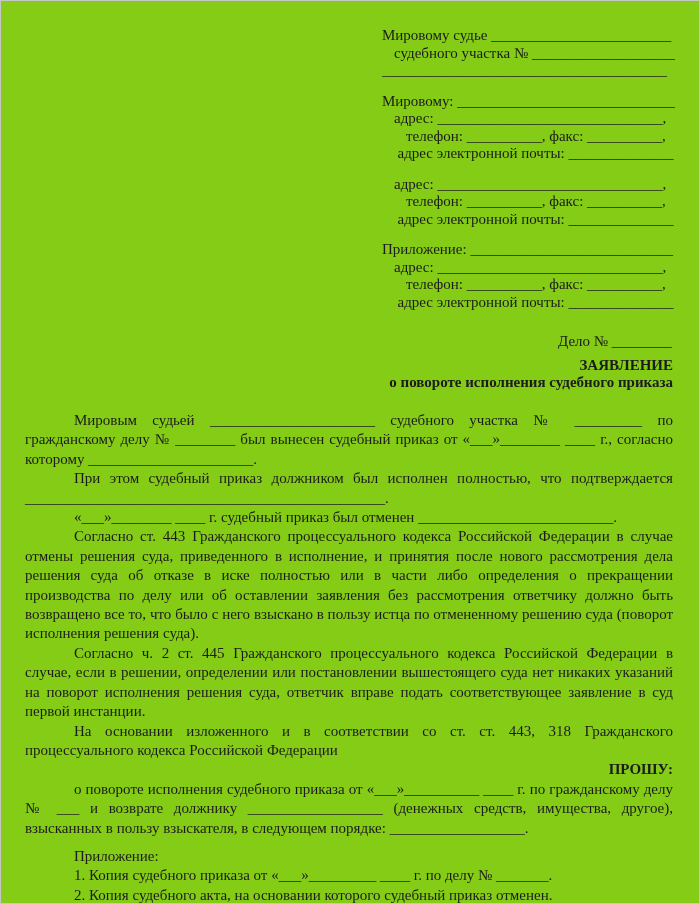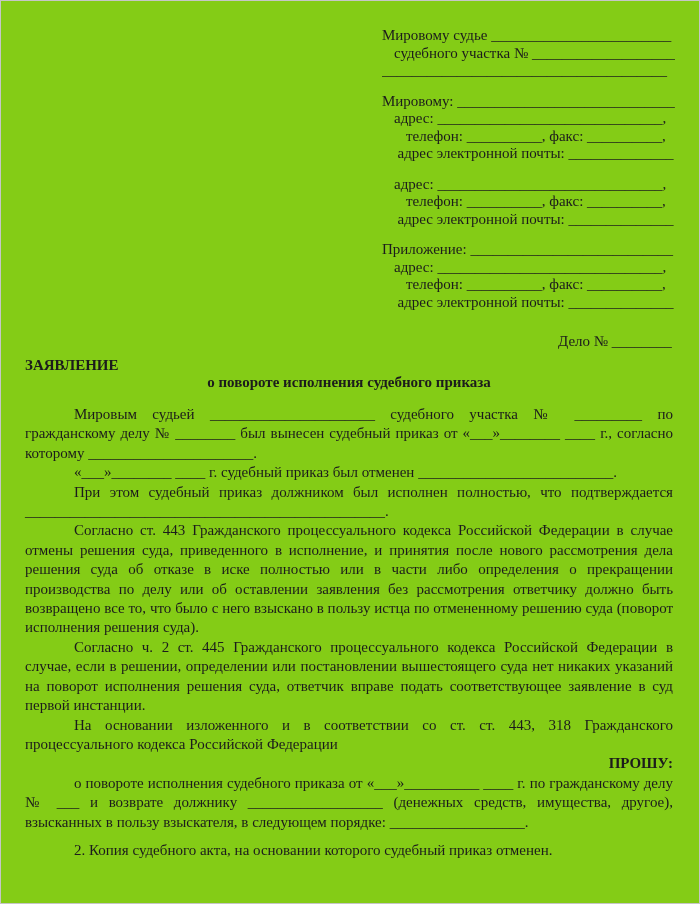--- a/index.html
+++ b/index.html
@@ -19,24 +19,24 @@
   }
   
   .header-right { margin-left: 357px; width: 293px; }
   .hblock { margin-bottom: 13px; }
   .hline { line-height: 17.5px; white-space: nowrap; overflow: hidden; }
   .hline.i1 { padding-left: 12px; }
   .hline.i2 { padding-left: 24px; }
   .hline.i3 { padding-left: 14px; text-align: center; }
   .case-line { margin-top: 22px; margin-left: 533px; white-space: nowrap; line-height: 17px; }
   
-  .doc-title { margin-top: 7px; text-align: left; font-weight: bold; line-height: 17px; }
-  .doc-subtitle { text-align: center; font-weight: bold; line-height: 17px; }
+  .doc-title { margin-top: 7px; text-align: right; font-weight: bold; line-height: 17px; }
+  .doc-subtitle { text-align: right; font-weight: bold; line-height: 17px; }
   
-  .body-text { margin-top: 14px; }
+  .body-text { margin-top: 20px; }
   .body-text p {
     margin: 0;
     text-align: justify;
     text-indent: 49px;
     line-height: 19.4px;
   }
   p.center-heading { text-align: right; text-indent: 0; font-weight: bold; }
   
   .appendix { margin-top: 9px; margin-left: 49px; }
   .appendix div { line-height: 19.4px; white-space: nowrap; }
@@ -76,27 +76,29 @@
 
   </div>
 
   <div class="case-line">Дело № ________</div>
 
   <div class="doc-title">ЗАЯВЛЕНИЕ</div>
   <div class="doc-subtitle">о повороте исполнения судебного приказа</div>
 
   <div class="body-text">
     <p>Мировым судьей ______________________ судебного участка № _________ по гражданскому делу № ________ был вынесен судебный приказ от «___»________ ____ г., согласно которому ______________________.</p>
+    <p>При этом судебный приказ должником был исполнен полностью, что подтверждается ________________________________________________.</p>
     <p>«___»________ ____ г. судебный приказ был отменен __________________________.</p>
-    <p>При этом судебный приказ должником был исполнен полностью, что подтверждается ________________________________________________.</p>
     <p>Согласно ст. 443 Гражданского процессуального кодекса Российской Федерации в случае отмены решения суда, приведенного в исполнение, и принятия после нового рассмотрения дела решения суда об отказе в иске полностью или в части либо определения о прекращении производства по делу или об оставлении заявления без рассмотрения ответчику должно быть возвращено все то, что было с него взыскано в пользу истца по отмененному решению суда (поворот исполнения решения суда).</p>
     <p>Согласно ч. 2 ст. 445 Гражданского процессуального кодекса Российской Федерации в случае, если в решении, определении или постановлении вышестоящего суда нет никаких указаний на поворот исполнения решения суда, ответчик вправе подать соответствующее заявление в суд первой инстанции.</p>
     <p>На основании изложенного и в соответствии со ст. ст. 443, 318 Гражданского процессуального кодекса Российской Федерации</p>
     <p class="center-heading">ПРОШУ:</p>
     <p>о повороте исполнения судебного приказа от «___»__________ ____ г. по гражданскому делу № ___ и возврате должнику __________________ (денежных средств, имущества, другое), взысканных в пользу взыскателя, в следующем порядке: __________________.</p>
   </div>
 
   <div class="appendix">
+    <div>Приложение:</div>
+    <div>1. Копия судебного приказа от «___»_________ ____ г. по делу № _______.</div>
     <div>2. Копия судебного акта, на основании которого судебный приказ отменен.</div>
 
   </div>
 
 </div>
 
 </body></html>

